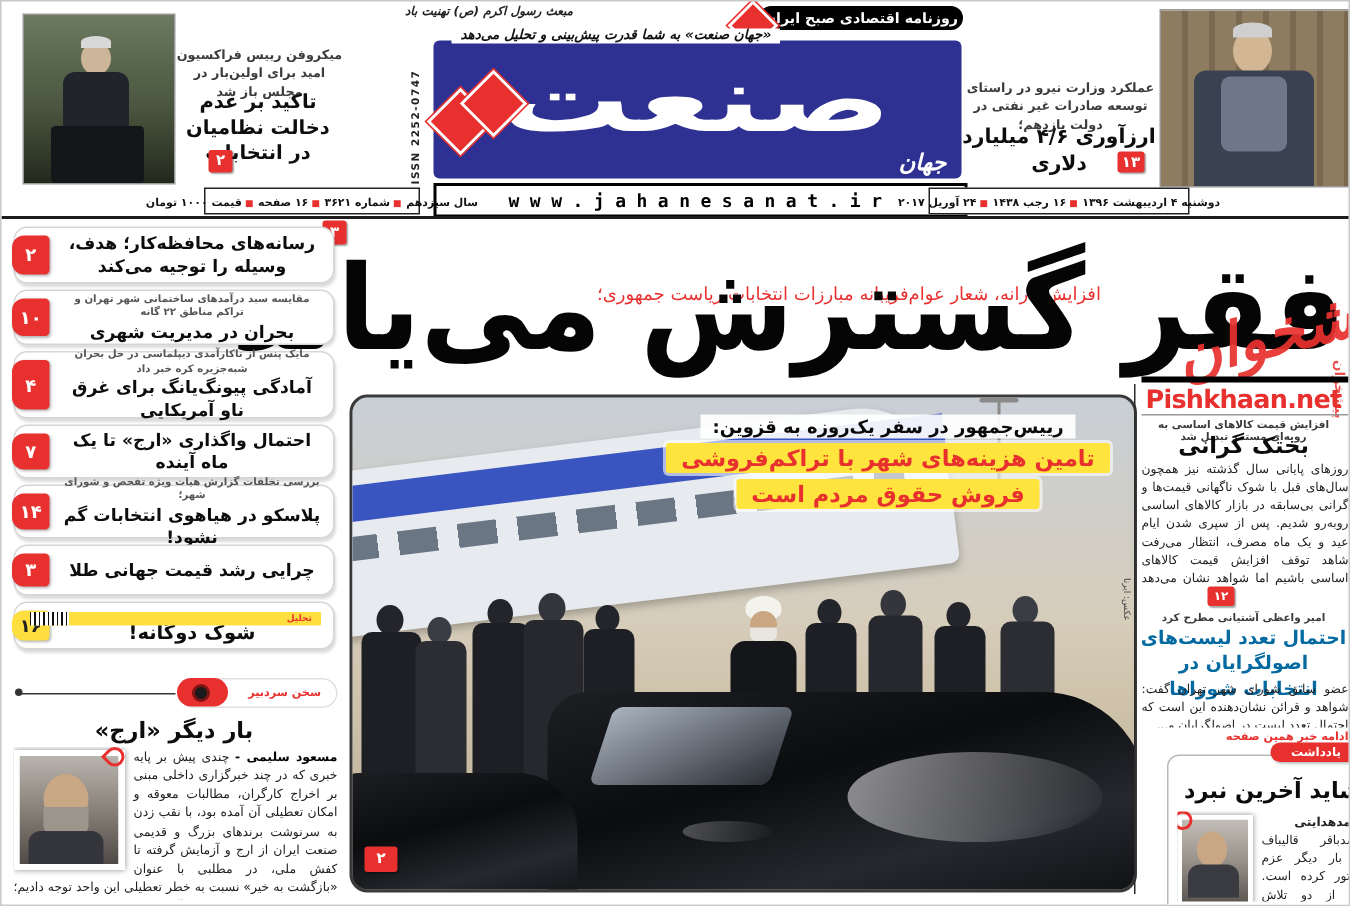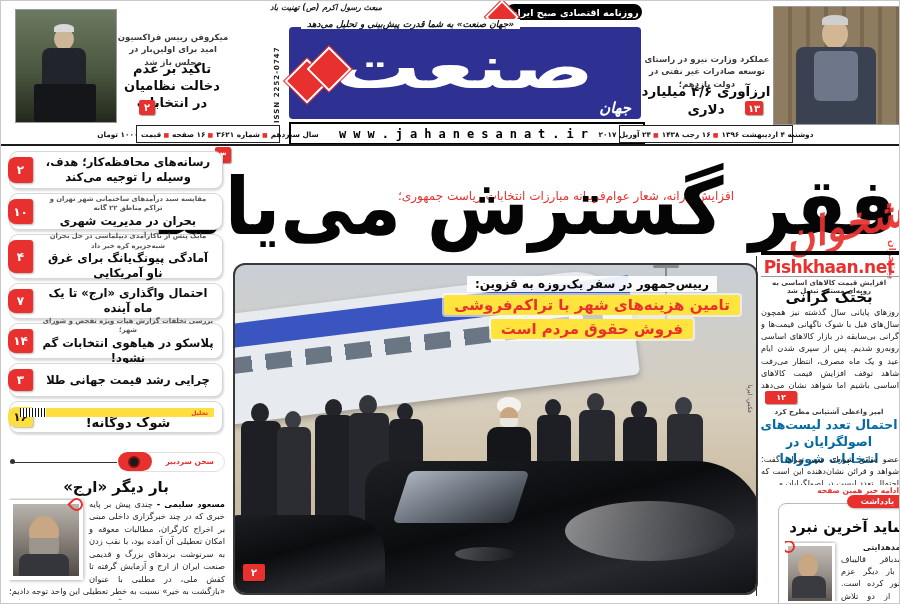--- a/index.html
+++ b/index.html
@@ -279,21 +279,21 @@
     <div class="abs credit" style="right:2px;top:120px;">عکس: ایرنا</div>
   </div>
 
   <div class="abs" style="left:755px;top:255px;width:1px;height:340px;background:#2a2a2a;"></div>
   <div class="abs" style="left:760px;top:250px;width:138px;height:4px;background:#000;"></div>
   <div class="abs" style="left:760px;top:275px;width:138px;height:1px;background:#999;"></div>
 
   <div class="abs ctr rc-kick" style="left:758px;top:278px;width:140px;">افزایش قیمت کالاهای اساسی به رویه‌ای مستمر تبدیل شد</div>
   <div class="abs ctr rc-title" style="left:758px;top:287px;width:140px;">بختک گرانی</div>
   <div class="abs rc-body" style="left:760px;top:305px;width:138px;height:84px;">روزهای پایانی سال گذشته نیز همچون سال‌های قبل با شوک ناگهانی قیمت‌ها و گرانی بی‌سابقه در بازار کالاهای اساسی روبه‌رو شدیم. پس از سپری شدن ایام عید و یک ماه مصرف، انتظار می‌رفت شاهد توقف افزایش قیمت کالاهای اساسی باشیم اما شواهد نشان می‌دهد که حتی در دومین ماه سال جاری نیز این روند همچنان ادامه دارد و گرانفروشی از مناسبتی به مناسبت بعدی ادامه می‌یابد.</div>
-  <div class="abs pnum" style="left:764px;top:390px;width:32px;height:13px;font-size:8px;">۱۲</div>
+  <div class="abs pnum" style="left:804px;top:390px;width:18px;height:13px;font-size:8px;">۱۲</div>
 
   <div class="abs ctr rc-kick" style="left:758px;top:407px;width:140px;">امیر واعظی آشتیانی مطرح کرد</div>
   <div class="abs ctr rc-title2" style="left:758px;top:416px;width:140px;">احتمال تعدد لیست‌های اصولگرایان در انتخابات شوراها</div>
   <div class="abs rc-body" style="left:760px;top:452px;width:138px;height:32px;">عضو سابق شورای شهر تهران گفت: شواهد و قرائن نشان‌دهنده این است که احتمال تعدد لیست در اصولگرایان و...</div>
   <div class="abs rc-more" style="left:760px;top:485px;width:138px;">ادامه خبر همین صفحه</div>
 
   <div class="abs notebox" style="left:757px;top:502px;width:141px;height:102px;">
     <div class="notetab">یادداشت</div>
     <div class="ctr" style="margin-top:14px;font-size:15px;font-weight:bold;color:#0b0b0b;text-align:center;">شاید آخرین نبرد</div>
     <div class="rc-body" style="margin:5px 6px 0;height:60px;">

